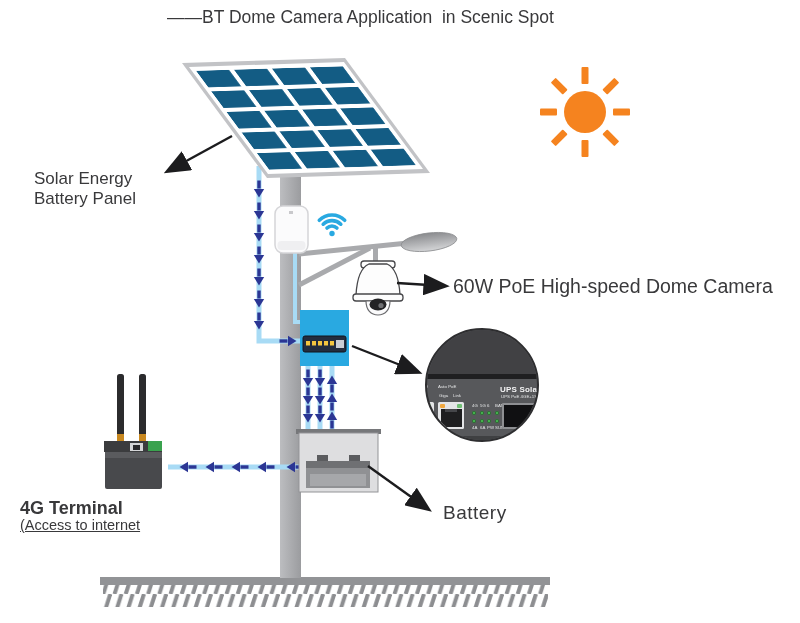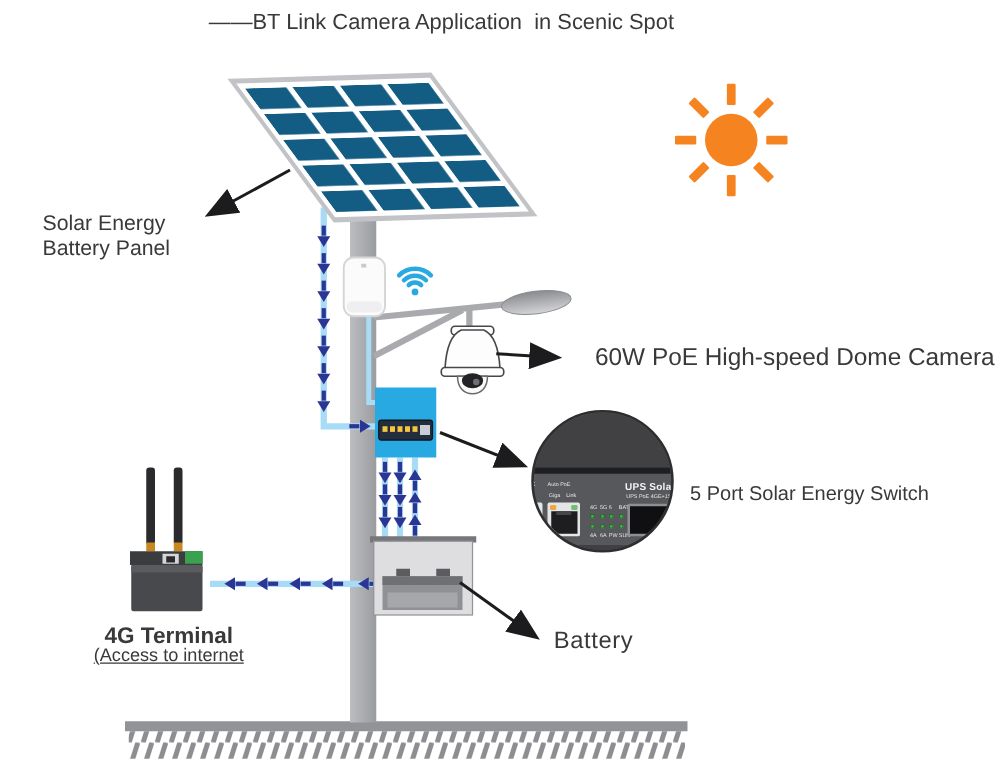--- a/index.html
+++ b/index.html
@@ -5,24 +5,24 @@
   html,body{margin:0;padding:0;background:#ffffff;}
   .canvas{position:relative;width:800px;height:623px;background:#fff;overflow:hidden;
           font-family:"Liberation Sans","DejaVu Sans",sans-serif;color:var(--c-text,#39393B);}
   svg{position:absolute;left:0;top:0;}
   .cable{stroke:var(--c-cable);fill:none;}
   .navy{fill:var(--c-arrow);}
   .ann{stroke:var(--c-ink);stroke-width:2.4;fill:none;}
   .lbl{position:absolute;color:var(--c-text);}
   .lbl-title{left:167px;top:7px;font-size:17.5px;white-space:pre;}
   .lbl-solar{left:34px;top:169px;font-size:17px;line-height:20px;white-space:pre-line;}
-  .lbl-camera{left:453px;top:275px;font-size:19.5px;margin-left:23px;}
+  .lbl-camera{left:453px;top:275px;font-size:19.5px;}
   .lbl-switch{left:552px;top:387px;font-size:16px;}
   .lbl-battery{left:443px;top:502px;font-size:19px;letter-spacing:0.5px;}
-  .lbl-terminal{left:20px;top:498px;width:230px;text-align:center;}
+  .lbl-terminal{left:20px;top:498px;width:230px;text-align:left;}
   .lbl-terminal .t1{font-size:18px;font-weight:bold;line-height:20px;}
   .lbl-terminal .t2{font-size:14.5px;line-height:15.5px;text-decoration:underline;}
   
   .inset{position:absolute;left:425px;top:328px;width:114px;height:114px;border-radius:50%;
          overflow:hidden;background:var(--c-inset-face,#57585B);border:2.5px solid #2E2E30;box-sizing:border-box;}
   .inset *{position:absolute;box-sizing:border-box;}
   .in-top{left:0;top:0;width:114px;height:44px;background:var(--c-inset-top,#414144);}
   .in-groove{left:0;top:44px;width:114px;height:5px;background:#1F1F21;}
   .in-bottom{left:0;top:106px;width:114px;height:8px;background:#3F4042;}
   .tt{font-size:7.5px;line-height:8px;color:#E4E5E6;transform:scale(0.58);transform-origin:0 0;white-space:nowrap;}
@@ -187,25 +187,24 @@
     </g>
 
     <g>
       <line class="ann" x1="232" y1="136" x2="168" y2="171" marker-end="url(#mh)"></line>
       <line class="ann" x1="397" y1="283" x2="445" y2="286" marker-end="url(#mh)"></line>
       <line class="ann" x1="352" y1="346" x2="418" y2="372" marker-end="url(#mh)"></line>
       <line class="ann" x1="368" y1="466" x2="428" y2="509" marker-end="url(#mh)"></line>
     </g>
   </svg>
 
-  <div class="lbl lbl-title">——BT Link Camera Application  in Scenic Spot</div>
+  <div class="lbl lbl-title">——BT Dome Camera Application  in Scenic Spot</div>
   <div class="lbl lbl-solar">Solar Energy
 Battery Panel</div>
   <div class="lbl lbl-camera">60W PoE High-speed Dome Camera</div>
-  <div class="lbl lbl-switch">5 Port Solar Energy Switch</div>
   <div class="lbl lbl-battery">Battery</div>
   <div class="lbl lbl-terminal">
     <div class="t1">4G Terminal</div>
     <div class="t2">(Access to internet</div>
   </div>
 
   <div class="inset">
     <div class="in-top"></div>
     <div class="in-groove"></div>
 

